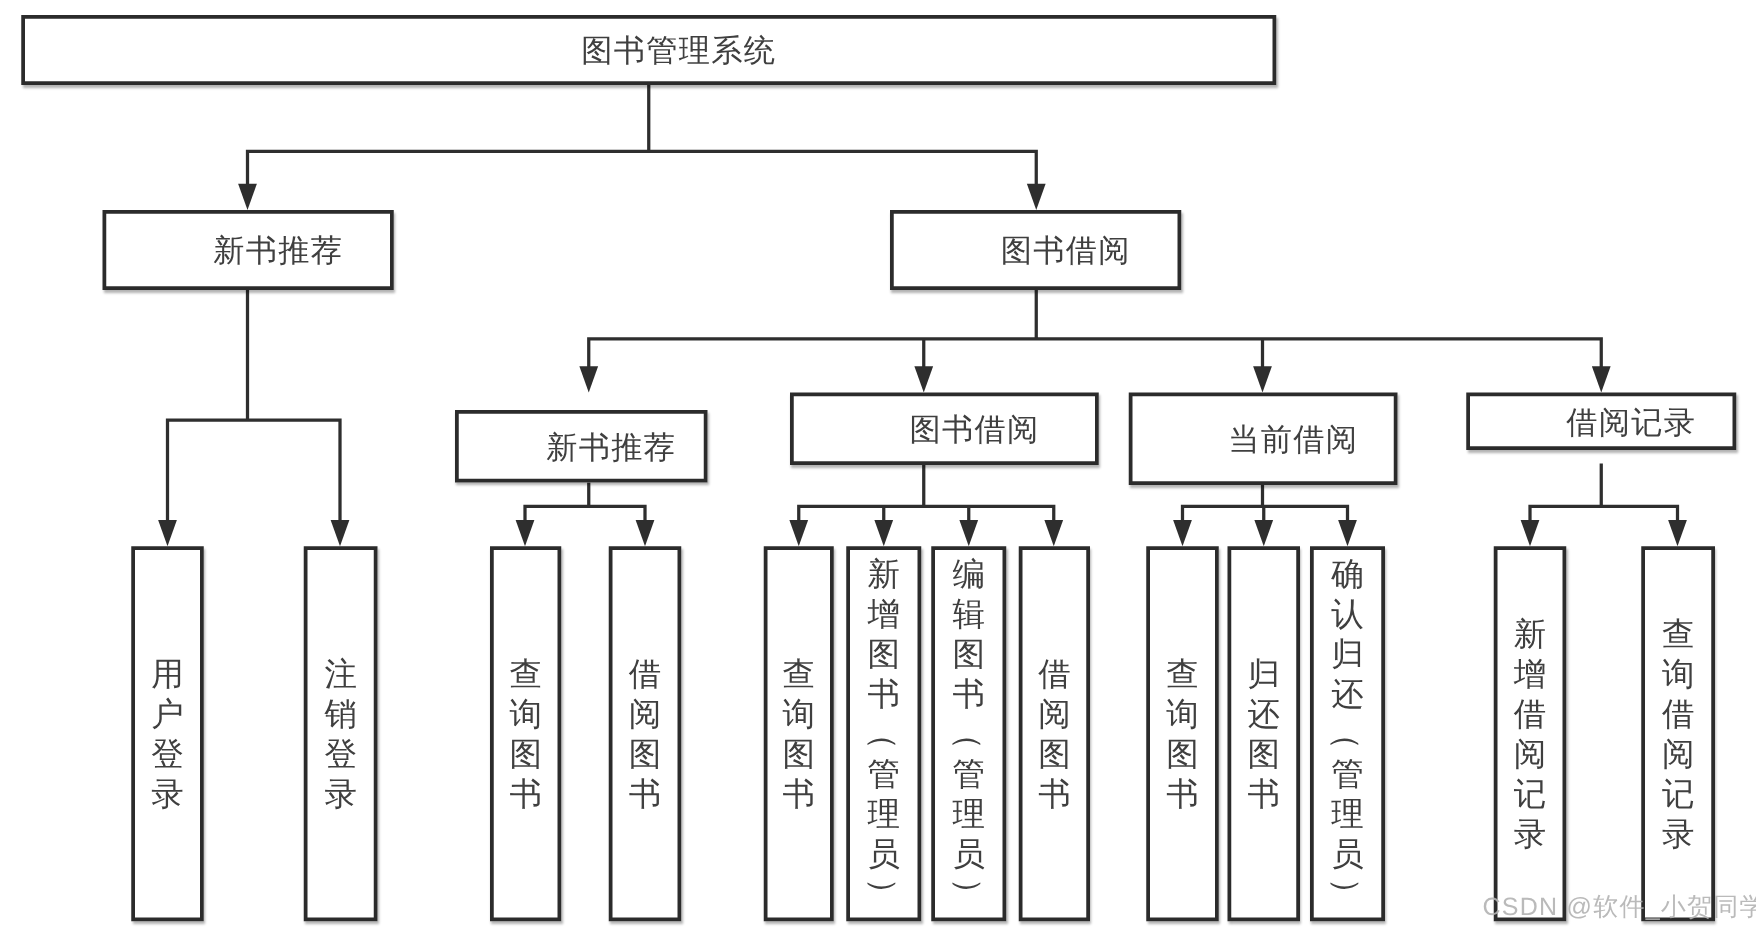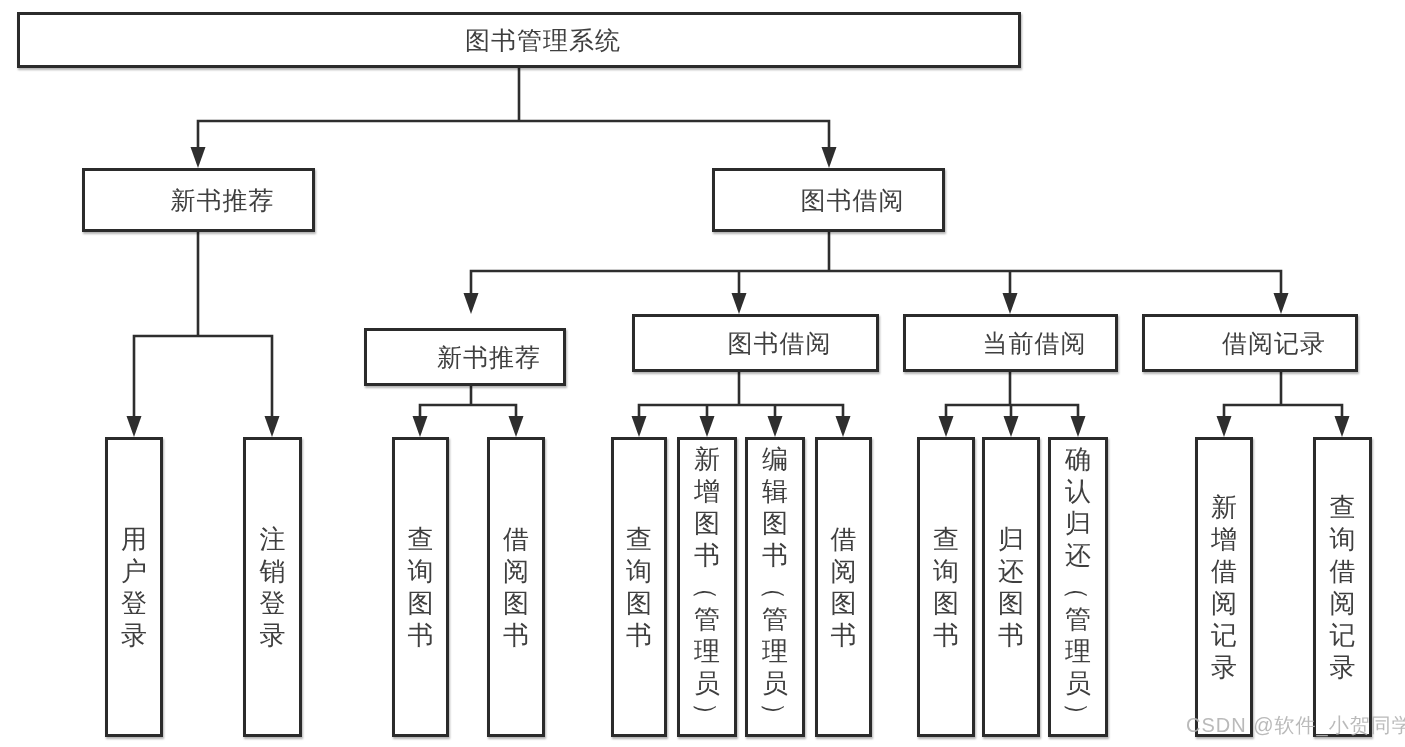--- a/index.html
+++ b/index.html
@@ -72,22 +72,22 @@
   <polygon class="arrow" points="1334.5,416 1349.5,416 1342,437"></polygon>
 </svg>
 
 <div class="node h" style="left:17px;top:12px;width:1004px;height:56px">图书管理系统</div>
 
 <div class="node h" style="left:82px;top:168px;width:233px;height:64px">新书推荐</div>
 <div class="node h" style="left:712px;top:168px;width:233px;height:64px">图书借阅</div>
 
 <div class="node h" style="left:364px;top:328px;width:202px;height:58px">新书推荐</div>
 <div class="node h" style="left:632px;top:314px;width:247px;height:58px">图书借阅</div>
-<div class="node h" style="left:903px;top:314px;width:215px;height:58px">当前借阅</div>
-<div class="node h" style="left:1142px;top:314px;width:216px;height:58px">借阅记录</div>
+<div class="node h" style="left:903px;top:314px;width:215px;height:74px">当前借阅</div>
+<div class="node h" style="left:1173px;top:314px;width:216px;height:46px">借阅记录</div>
 
 <div class="node v vtext" style="left:105px;top:437px;width:58px;height:300px">
     <span class="ch">用</span>
     <span class="ch">户</span>
     <span class="ch">登</span>
     <span class="ch">录</span>
   </div>
 <div class="node v vtext" style="left:243px;top:437px;width:59px;height:300px">
     <span class="ch">注</span>
     <span class="ch">销</span>

